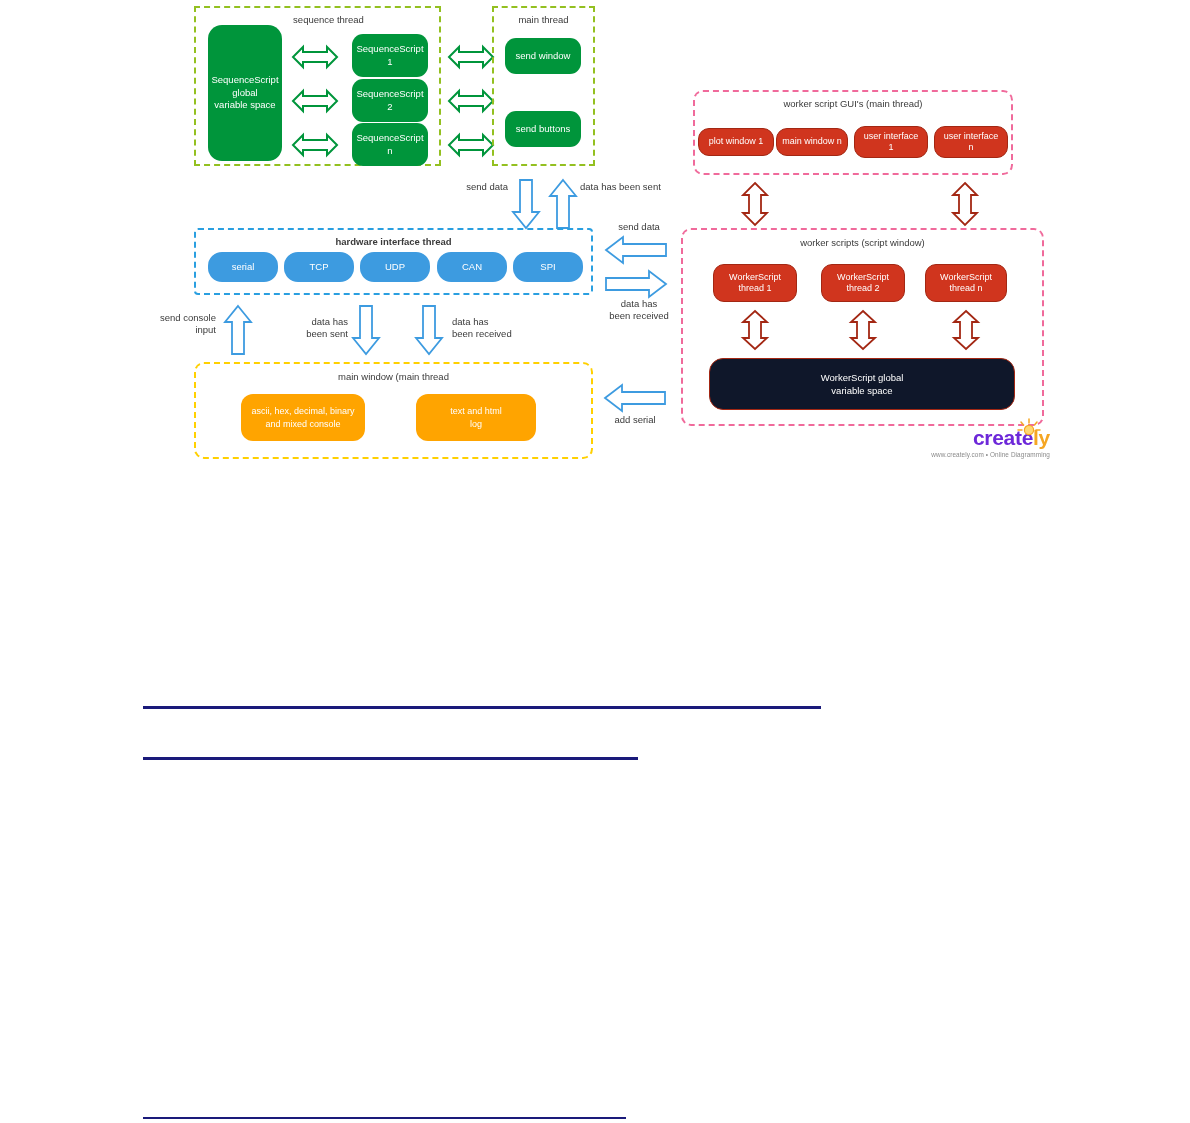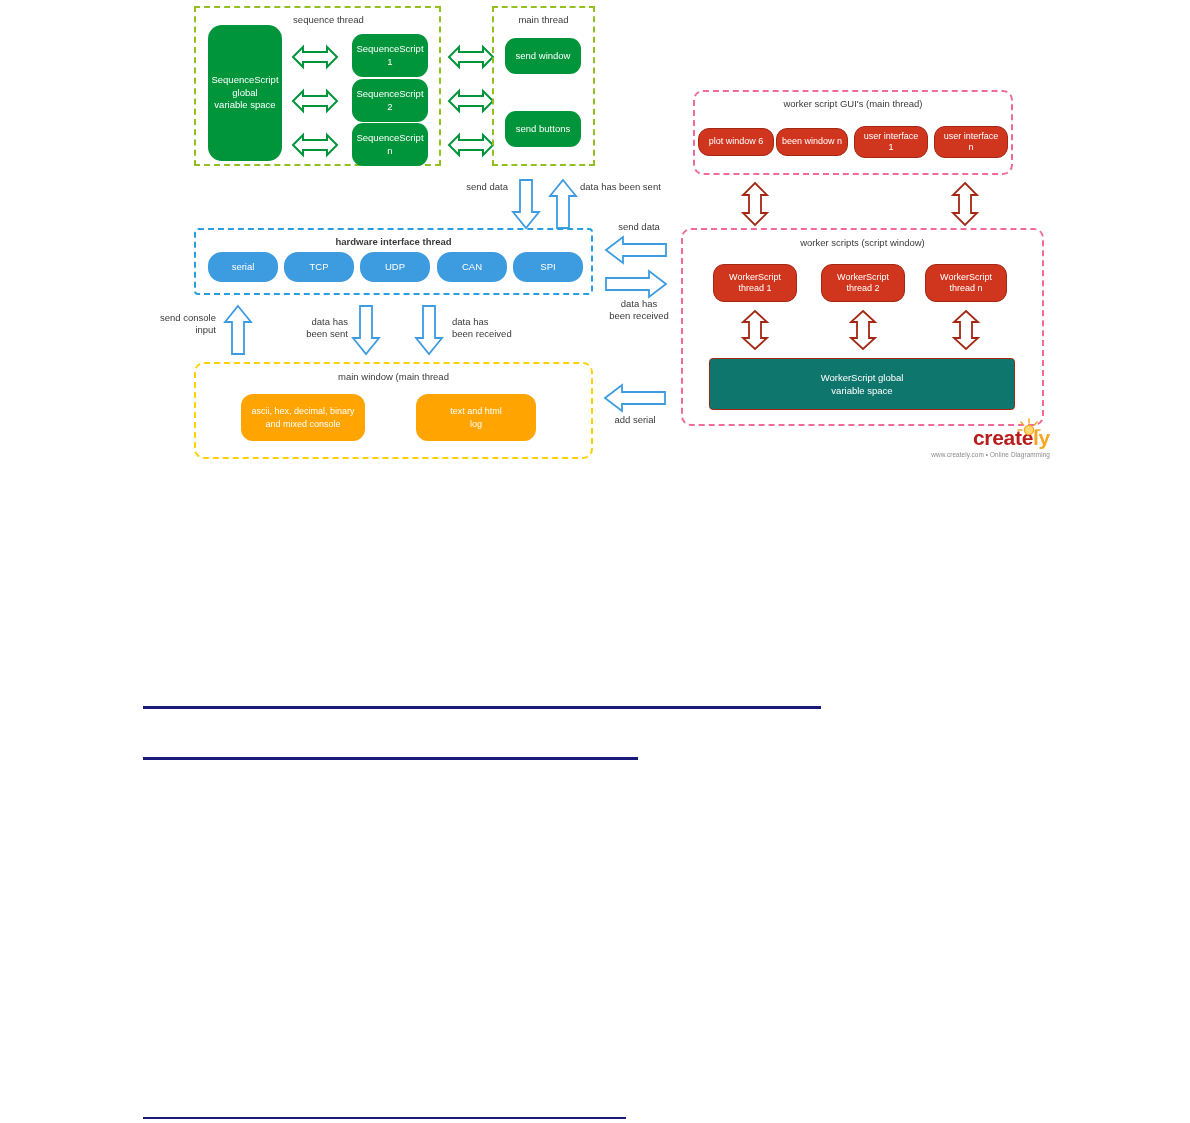--- a/index.html
+++ b/index.html
@@ -20,37 +20,37 @@
   
   .node{position:absolute;box-sizing:border-box;display:flex;
         align-items:center;justify-content:center;text-align:center;
         color:#ffffff;line-height:12.5px;}
   .n-green{background:#00953b;border-radius:11px;font-size:9.5px;}
   .n-green-tall{background:#00953b;border-radius:14px;font-size:9.5px;}
   .n-blue{background:#3d9be0;border-radius:14px;font-size:9.5px;}
   .n-orange{background:#ffa400;border-radius:12px;font-size:9px;}
   .n-red{background:#d0351e;border:1.4px solid #a32713;border-radius:11px;
          font-size:9px;line-height:11.5px;}
-  .n-red-big{background:#0f766e;border:1.4px solid #a32713;border-radius:4px;
+  .n-red-big{background:#0f172a;border:1.4px solid #a32713;border-radius:14px;
              font-size:9.5px;line-height:13px;}
 
   
   .lbl{position:absolute;color:#3a3a3a;font-size:9.5px;line-height:12px;
        text-align:center;white-space:pre-line;}
   .lbl-l{text-align:right;}
   .lbl-r{text-align:left;}
 
   
   .arrow{position:absolute;}
   .arrow svg{display:block;overflow:visible;}
 
   
   .creately{position:absolute;text-align:right;}
   .cr-word{font-size:21px;letter-spacing:-0.3px;font-weight:bold;}
-  .cr-a{color:#b91c1c;}
+  .cr-a{color:#6d28d9;}
   .cr-b{color:#f5a623;}
   .cr-sub{font-size:6.4px;color:#8a8a8a;margin-top:1px;letter-spacing:.1px;}
   .bulb{position:absolute;}
 
   
   .rule{position:absolute;background:#1a1a7a;}
 </style>
 </head>
 <body>
 
@@ -212,24 +212,24 @@
   </svg>
 </div>
 <div class="lbl" style="left:593px;top:414px;width:84px;">add serial</div>
 
 <div class="group g-pink" style="left:693px;top:90px;width:320px;height:85px;">
   <div class="grp-title" style="top:6px;">worker script GUI's
 (main thread)</div>
 </div>
 
 <div class="node n-red" style="left:698px;top:128px;width:76px;height:28px;">
-  <span>plot window 6</span>
+  <span>plot window 1</span>
 </div>
 <div class="node n-red" style="left:776px;top:128px;width:72px;height:28px;">
-  <span>been window n</span>
+  <span>main window n</span>
 </div>
 <div class="node n-red" style="left:854px;top:126px;width:74px;height:32px;">
   <span style="white-space:pre-line;">user interface
 1</span>
 </div>
 <div class="node n-red" style="left:934px;top:126px;width:74px;height:32px;">
   <span style="white-space:pre-line;">user interface
 n</span>
 </div>
 

